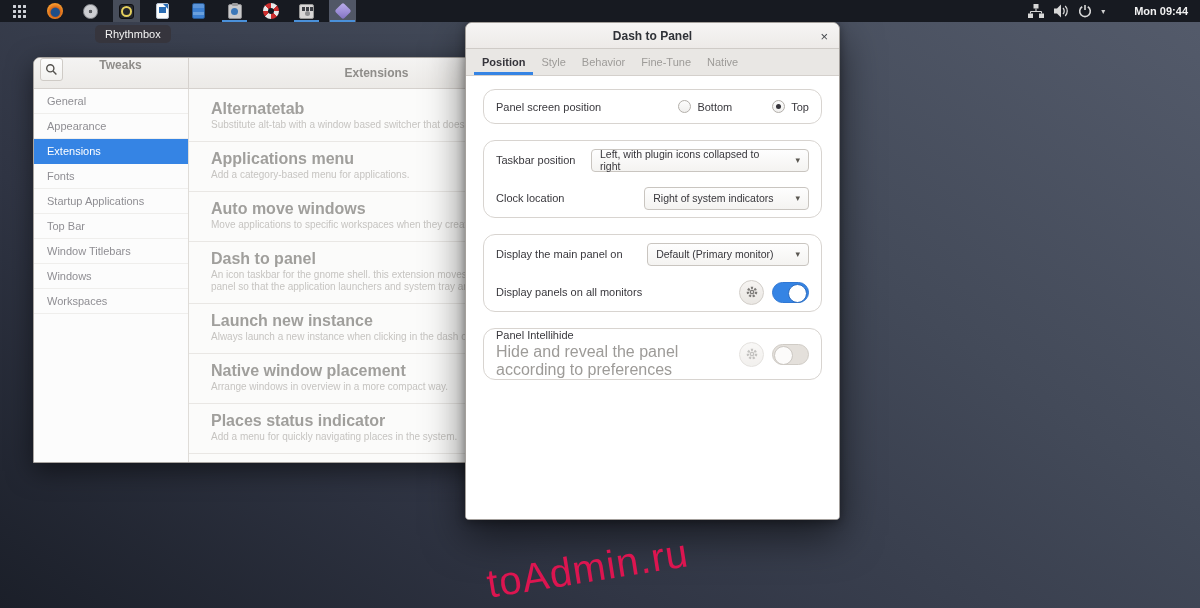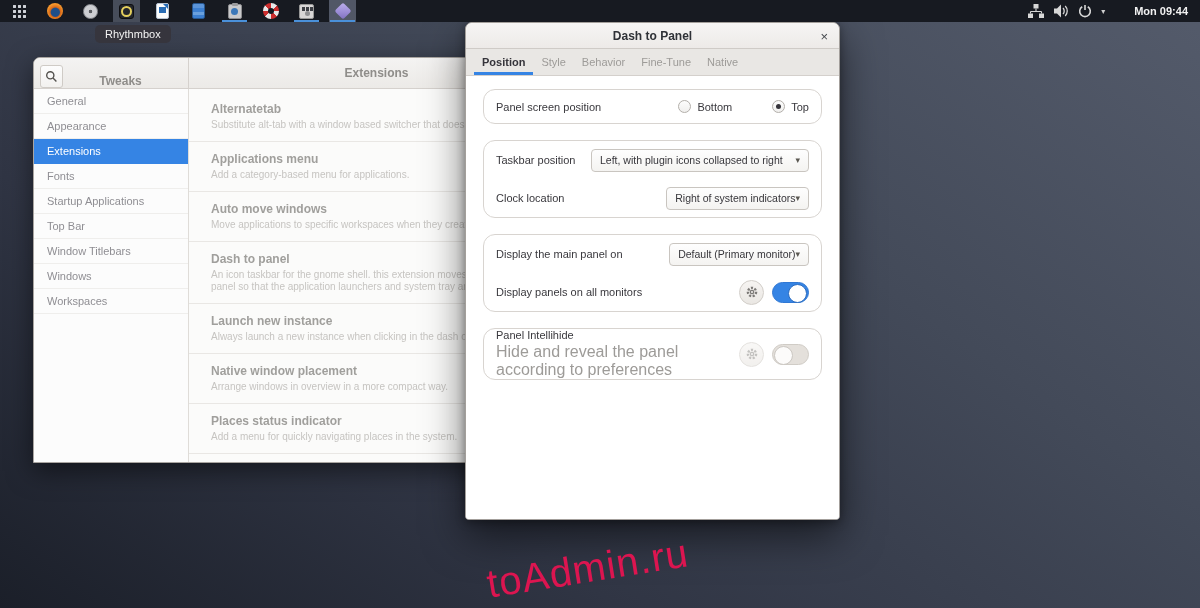--- a/index.html
+++ b/index.html
@@ -63,38 +63,38 @@
 
   .tooltip { position:absolute; left:95px; top:25px; z-index:31; background:#36353d;
     color:#f4f4f4; font-size:11px; padding:3px 10px; border-radius:5px; }
 
   
   .tweaks { position:absolute; left:33px; top:57px; width:532px; height:406px; z-index:10;
     border-radius:7px 7px 0 0; box-shadow:0 8px 26px rgba(0,0,0,.5); background:#fbfbfa;
     border:1px solid #a9a5a1; display:flex; flex-direction:column; overflow:hidden; }
   .t-header { height:31px; display:flex; flex:none;
     background:linear-gradient(#f4f3f2,#eceae7); border-bottom:1px solid #d5d1cd; }
-  .t-header-left { width:155px; flex:none; display:flex; align-items:flex-end;
+  .t-header-left { width:155px; flex:none; display:flex; align-items:flex-start;
     border-right:1px solid #d5d1cd; padding-left:6px; }
   .search-btn { width:23px; height:23px; border-radius:3px; border:1px solid #cfcbc6;
     background:linear-gradient(#fdfdfd,#f2f1ef); display:flex; align-items:center;
     justify-content:center; cursor:pointer; }
   .t-title { flex:1; text-align:center; font-size:12px; font-weight:bold; color:#8f8d8a;
     padding-right:10px; }
   .t-header-right { flex:1; display:flex; align-items:center; justify-content:center;
     font-size:12px; font-weight:bold; color:#8f8d8a; }
   .t-body { flex:1; display:flex; overflow:hidden; }
   .t-sidebar { width:155px; flex:none; background:#fcfcfc; border-right:1px solid #dfdcd8; }
   .t-side-item { height:25px; line-height:24px; padding-left:13px; font-size:11px;
     color:#8f8e93; border-bottom:1px solid #efeeec; cursor:pointer; }
   .t-side-item.selected { background:#3584e4; color:#ffffff; border-bottom-color:#3584e4; }
   .t-list { flex:1; background:#fbfbfa; overflow:hidden; }
   .ext-row { padding:10px 0 10px 22px; border-top:1px solid #e9e7e4; overflow:hidden; }
   .ext-row:first-child { border-top:none; padding-top:13px; }
-  .ext-title { font-size:12px; font-weight:bold; color:#a09f9c; line-height:14px; margin-bottom:3px;
+  .ext-title { font-size:16px; font-weight:bold; color:#a09f9c; line-height:14px; margin-bottom:3px;
     white-space:nowrap; }
   .ext-desc { font-size:10px; color:#c6c4c1; line-height:12px; white-space:nowrap; }
 
   
   .dialog { position:absolute; left:465px; top:22px; width:375px; height:498px; z-index:20;
     background:#ffffff; border-radius:7px 7px 4px 4px; border:1px solid #a39f9b;
     box-shadow:0 16px 40px rgba(0,0,0,.55), 0 2px 10px rgba(0,0,0,.35);
     display:flex; flex-direction:column; overflow:hidden; }
   .d-titlebar { height:26px; flex:none; background:linear-gradient(#f6f5f4,#edeae8);
     border-bottom:1px solid #cfcbc7; display:flex; align-items:center; justify-content:center;
@@ -114,21 +114,21 @@
   .row-label { font-size:11px; color:#39383d; }
   .row-sub { font-size:16px; color:#9d9b98; margin-top:2px; }
   .radio-group { display:flex; align-items:center; gap:40px; }
   .radio-opt { display:flex; align-items:center; gap:6px; cursor:pointer; }
   .radio { width:13px; height:13px; border-radius:50%; border:1px solid #b3afaa;
     background:linear-gradient(#fdfdfd,#f0efed); position:relative; flex:none; }
   .radio.checked::after { content:""; position:absolute; inset:3px; border-radius:50%;
     background:#35343a; }
   .radio-label { font-size:11px; color:#39383d; }
   .dropdown { height:23px; background:linear-gradient(#fefefe,#f4f3f1); border:1px solid #c9c5c0;
-    border-radius:4px; display:flex; align-items:center; padding:0 8px; gap:0;
+    border-radius:4px; display:flex; align-items:center; padding:0 8px; gap:22px;
     font-size:10.5px; color:#37363b; cursor:pointer; }
   .dropdown.wide { width:218px; justify-content:space-between; }
   .dd-caret { font-size:9px; color:#5a5751; }
   .ctrl-group { display:flex; align-items:center; gap:8px; }
   .gear-btn { width:25px; height:25px; border-radius:50%; border:1px solid #d2cec9;
     background:linear-gradient(#f6f4f2,#eae7e3); display:flex; align-items:center;
     justify-content:center; cursor:pointer; }
   .gear-btn.dim { opacity:.6; }
   .toggle { width:37px; height:21px; border-radius:11px; position:relative; cursor:pointer;
     background:#e4e0db; border:1px solid #d0ccc6; }

